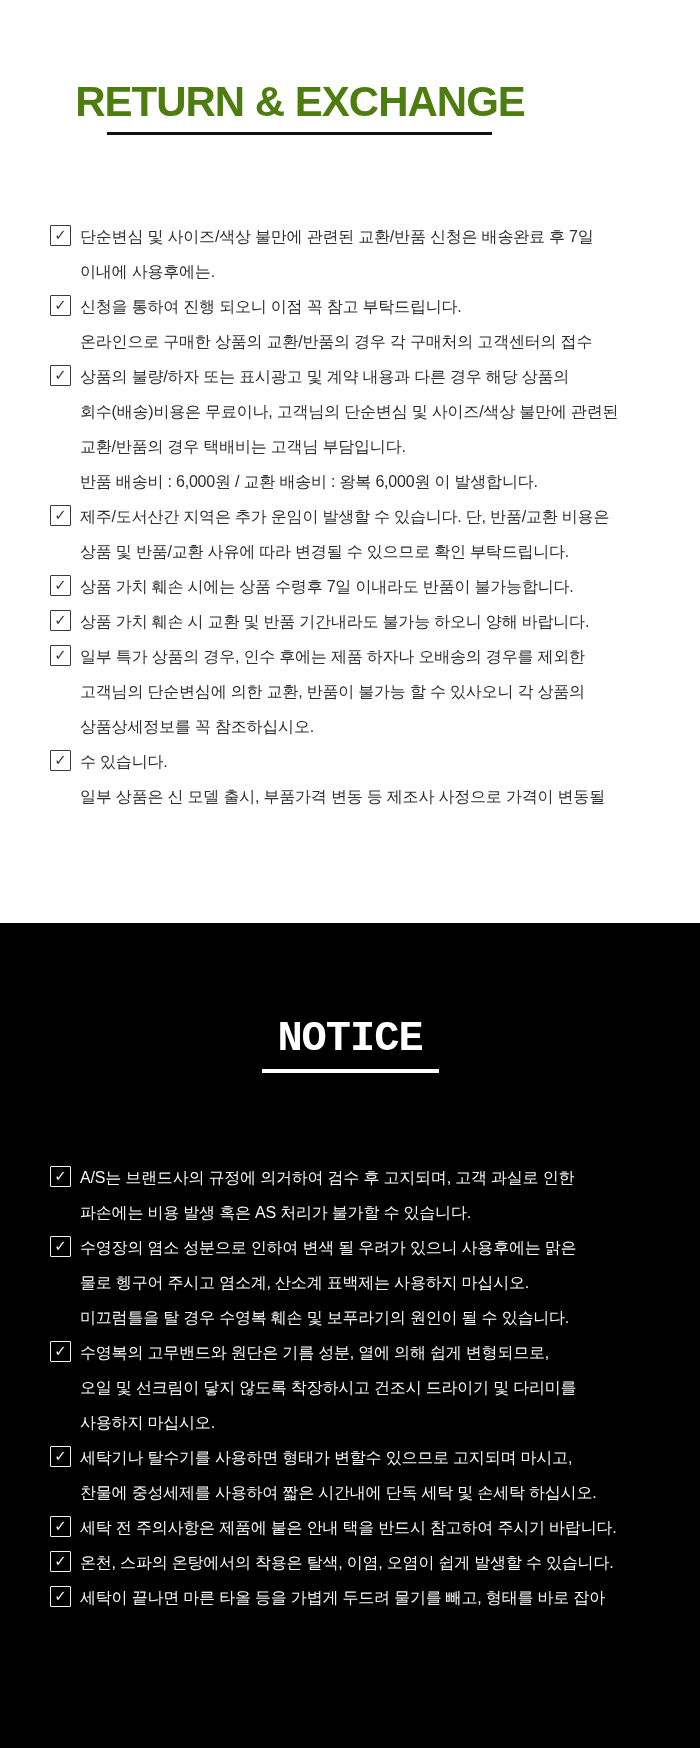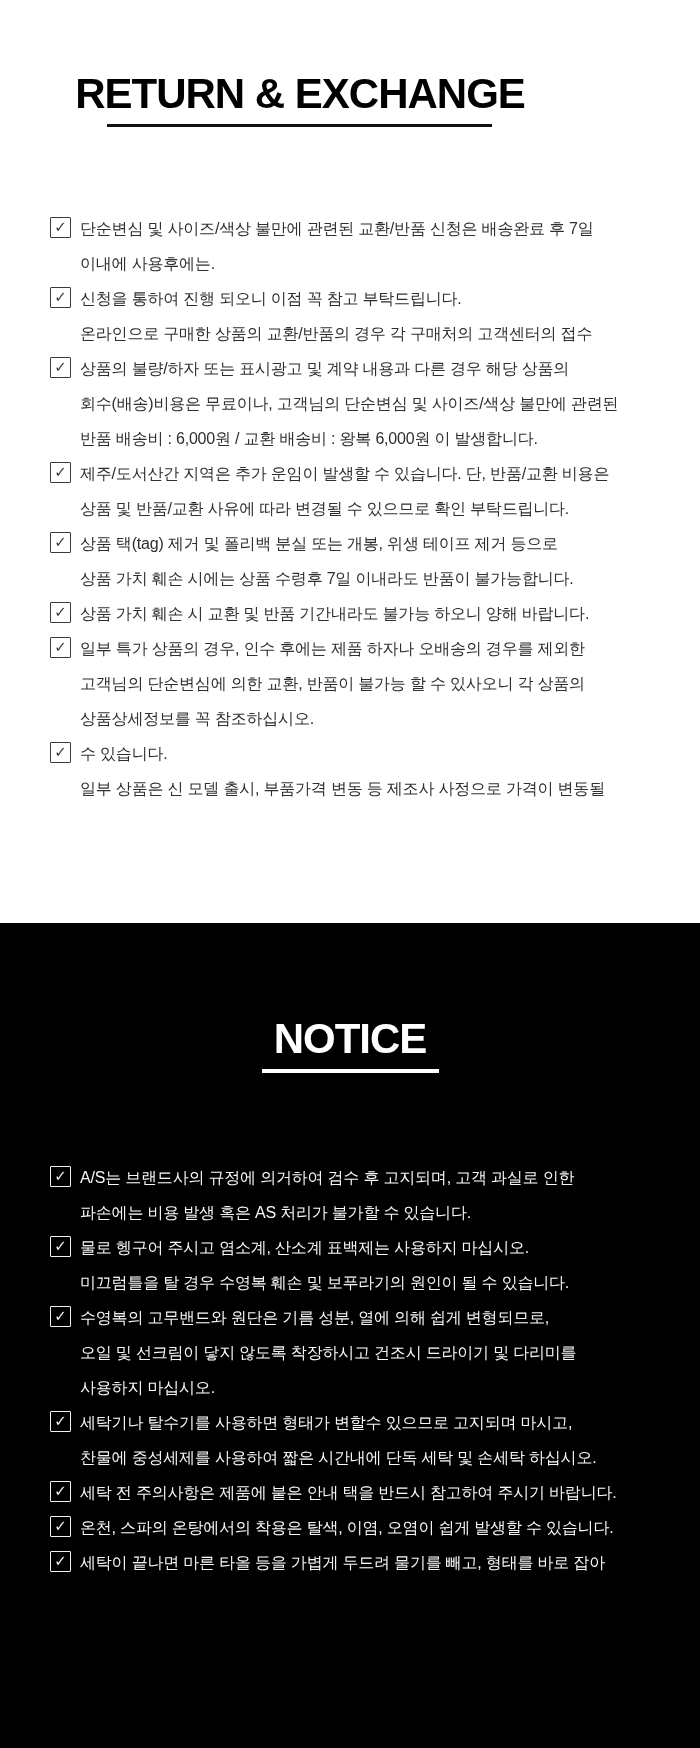--- a/index.html
+++ b/index.html
@@ -26,22 +26,22 @@
   .section-header { width: fit-content; margin: 0 auto; text-align: center; }
   .section-light .section-header { transform: translateX(-50px); }
 
   .section-title {
     font-weight: 700;
     font-size: 42px;
     line-height: 44px;
     letter-spacing: -1px;
     white-space: nowrap;
   }
-  .section-light .section-title { color: #000000; }
-  .section-dark .section-title { color: #ffffff; }
+  .section-light .section-title { color: #4d7c0f; margin-top: 8px; }
+  .section-dark .section-title { color: #ffffff; font-family: Liberation Mono, monospace; }
 
   .title-underline { margin: 8px auto 0; }
   .underline-dark { width: 385px; height: 3px; background: var(--underline-dark, #111111); }
   .underline-light { width: 177px; height: 4px; background: var(--underline-light, #ffffff); }
 
   .check-list {
     list-style: none;
     padding: 0 18px 0 50px;
   }
   .section-light .check-list { margin-top: 84px; }
@@ -94,34 +94,34 @@
           <div class="item-lines">
             <div class="line">신청을 통하여 진행 되오니 이점 꼭 참고 부탁드립니다.</div>
             <div class="line">온라인으로 구매한 상품의 교환/반품의 경우 각 구매처의 고객센터의 접수</div>
           </div>
         </li>
         <li class="check-item">
           <span class="checkbox">✓</span>
           <div class="item-lines">
             <div class="line">상품의 불량/하자 또는 표시광고 및 계약 내용과 다른 경우 해당 상품의</div>
             <div class="line">회수(배송)비용은 무료이나, 고객님의 단순변심 및 사이즈/색상 불만에 관련된</div>
+            <div class="line">교환/반품의 경우 택배비는 고객님 부담입니다.</div>
             <div class="line">반품 배송비 : 6,000원 / 교환 배송비 : 왕복 6,000원 이 발생합니다.</div>
           </div>
         </li>
         <li class="check-item">
           <span class="checkbox">✓</span>
           <div class="item-lines">
             <div class="line">제주/도서산간 지역은 추가 운임이 발생할 수 있습니다. 단, 반품/교환 비용은</div>
             <div class="line">상품 및 반품/교환 사유에 따라 변경될 수 있으므로 확인 부탁드립니다.</div>
           </div>
         </li>
         <li class="check-item">
           <span class="checkbox">✓</span>
           <div class="item-lines">
-            <div class="line">상품 택(tag) 제거 및 폴리백 분실 또는 개봉, 위생 테이프 제거 등으로</div>
             <div class="line">상품 가치 훼손 시에는 상품 수령후 7일 이내라도 반품이 불가능합니다.</div>
           </div>
         </li>
         <li class="check-item">
           <span class="checkbox">✓</span>
           <div class="item-lines">
             <div class="line">상품 가치 훼손 시 교환 및 반품 기간내라도 불가능 하오니 양해 바랍니다.</div>
           </div>
         </li>
         <li class="check-item">
@@ -151,20 +151,21 @@
         <li class="check-item">
           <span class="checkbox">✓</span>
           <div class="item-lines">
             <div class="line">A/S는 브랜드사의 규정에 의거하여 검수 후 고지되며, 고객 과실로 인한</div>
             <div class="line">파손에는 비용 발생 혹은 AS 처리가 불가할 수 있습니다.</div>
           </div>
         </li>
         <li class="check-item">
           <span class="checkbox">✓</span>
           <div class="item-lines">
+            <div class="line">수영장의 염소 성분으로 인하여 변색 될 우려가 있으니 사용후에는 맑은</div>
             <div class="line">물로 헹구어 주시고 염소계, 산소계 표백제는 사용하지 마십시오.</div>
             <div class="line">미끄럼틀을 탈 경우 수영복 훼손 및 보푸라기의 원인이 될 수 있습니다.</div>
           </div>
         </li>
         <li class="check-item">
           <span class="checkbox">✓</span>
           <div class="item-lines">
             <div class="line">수영복의 고무밴드와 원단은 기름 성분, 열에 의해 쉽게 변형되므로,</div>
             <div class="line">오일 및 선크림이 닿지 않도록 착장하시고 건조시 드라이기 및 다리미를</div>
             <div class="line">사용하지 마십시오.</div>

